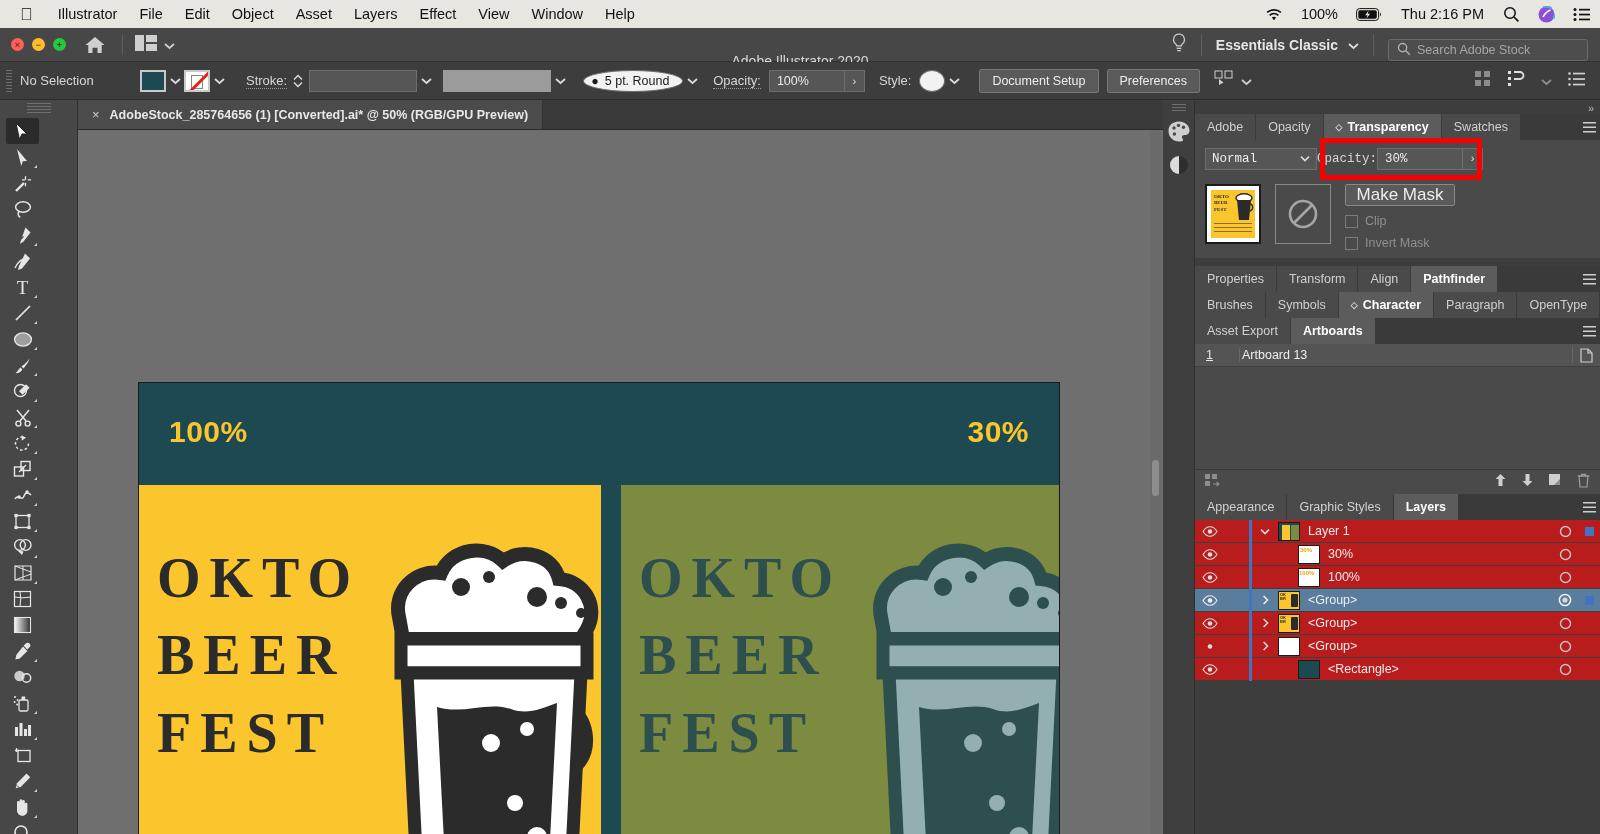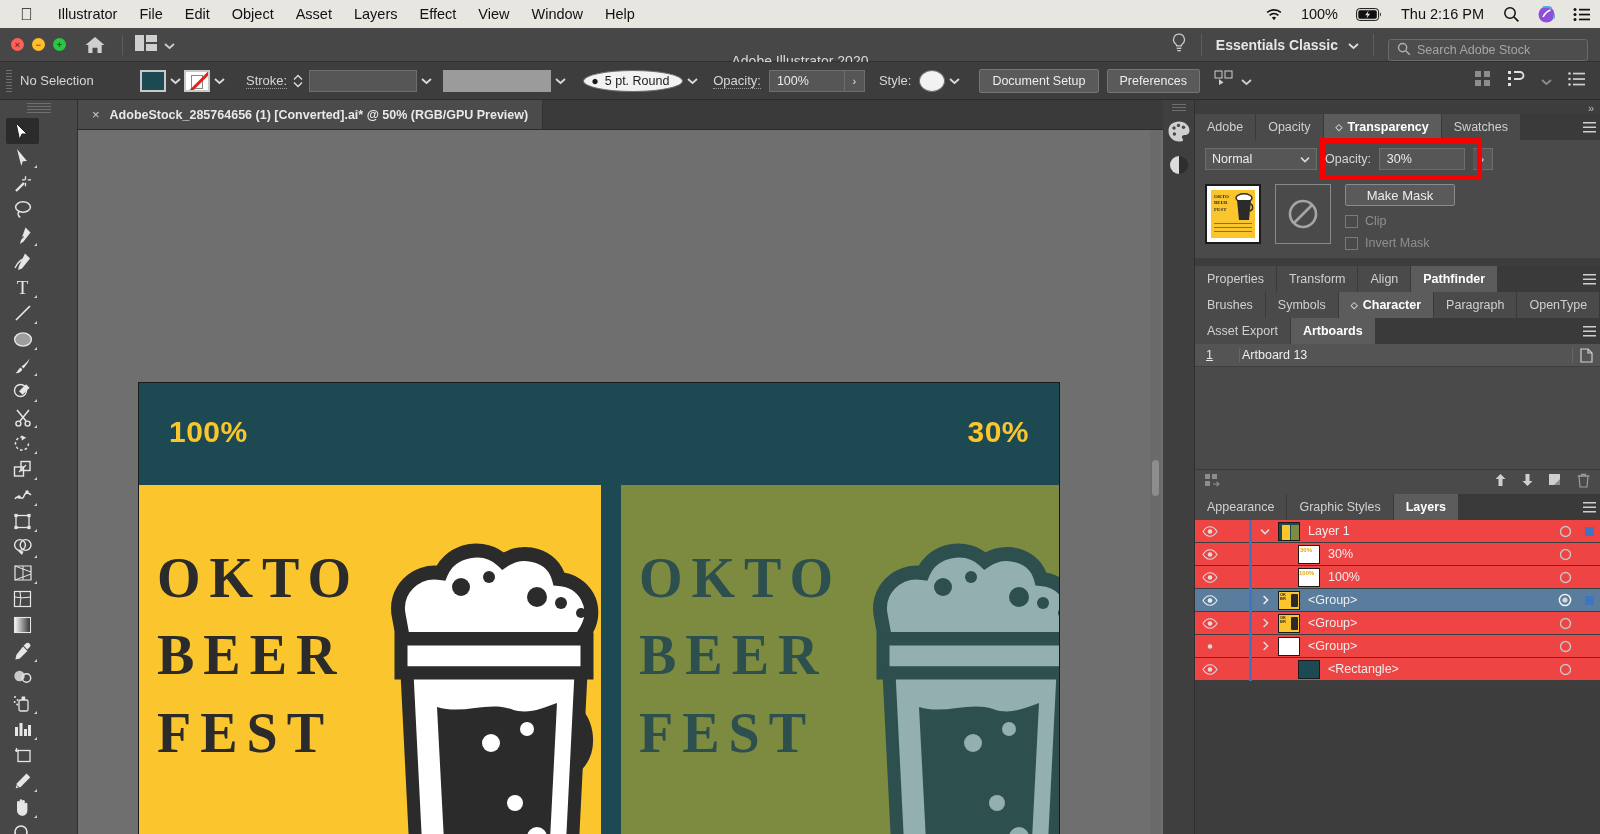--- a/index.html
+++ b/index.html
@@ -162,21 +162,21 @@
     color: #d0d0d0; background: #4a4a4a; border-right: 1px solid #3a3a3a;
     white-space: nowrap;
   }
   .tab.active { background: #5c5c5c; color: #fff; font-weight: bold; }
   .tab .dot { margin-right: 5px; font-size: 9px; color: #cfcfcf; }
   .tabrow .filler { flex: 1; background: #3a3a3a; }
   .tabrow .burger { width: 22px; display: flex; align-items: center; justify-content: center; background: #3a3a3a; }
 
   .panelbody { background: #4a4a4a; padding: 8px 10px; }
 
-  .tp-row1 { display: flex; align-items: center; gap: 8px; position: relative; }
+  .tp-row1 { display: flex; align-items: center; position: relative; font-family: Liberation Mono, monospace; }
   .blend-sel {
     width: 112px; height: 22px; background: #565656; border: 1px solid #6d6d6d;
     display: flex; align-items: center; justify-content: space-between; padding: 0 6px;
     font-size: 12.5px; color: #ededed;
   }
   .redbox {
     position: absolute; border: 5px solid #f80000; left: 115px; top: -10px;
     width: 162px; height: 42px; pointer-events: none;
   }
   .tp-row2 { display: flex; align-items: flex-start; gap: 14px; margin-top: 14px; }
@@ -185,34 +185,34 @@
   }
   .thumb-art .ty { position: absolute; left: 4px; top: 4px; right: 4px; bottom: 4px; background: #fbc62d; }
   .thumb-art .tt { position: absolute; left: 7px; top: 8px; font-size: 5px; font-weight: bold; color: #2b2b2b; line-height: 1.25; font-family: "Liberation Serif", serif; }
   .thumb-art .tm { position: absolute; right: 5px; top: 7px; width: 20px; height: 30px; }
   .thumb-art .tb2 { position: absolute; left: 7px; bottom: 7px; right: 7px; height: 12px;
     background-image: repeating-linear-gradient(to bottom,#6b5410 0 1.5px,transparent 1.5px 4px); opacity: .75; }
   .masksq { width: 56px; height: 60px; border: 1px solid #8a8a8a; background: #4a4a4a;
     display: flex; align-items: center; justify-content: center; }
   .maskcol { display: flex; flex-direction: column; gap: 8px; }
   .mkbtn { width: 110px; height: 22px; background: #5a5a5a; border: 1px solid #8a8a8a; border-radius: 2px;
-    display: flex; align-items: center; justify-content: center; font-size: 13px; color: #ededed; }
+    display: flex; align-items: center; justify-content: center; font-size: 17px; color: #ededed; }
   .ckrow { display: flex; align-items: center; gap: 7px; font-size: 12.5px; color: #8f8f8f; }
   .ckbox { width: 13px; height: 13px; border: 1px solid #7a7a7a; background: #4a4a4a; }
 
   .abd-list { background: #4a4a4a; height: 126px; border-bottom: 1px solid #3a3a3a; }
   .abd-row { display: flex; align-items: center; height: 23px; background: #545454; border-bottom: 1px solid #3f3f3f; }
   .abd-num { width: 44px; padding-left: 11px; font-size: 12.5px; color: #e8e8e8; text-decoration: underline; }
   .abd-name { flex: 1; font-size: 12.5px; color: #ededed; border-left: 1px solid #666; padding-left: 2px; }
   .abd-ico { width: 28px; display: flex; align-items: center; justify-content: center; border-left: 1px solid #666; }
   .abd-foot { display: flex; align-items: center; height: 24px; padding: 0 10px; background: #4a4a4a; }
   .abd-foot .right { margin-left: auto; display: flex; gap: 14px; align-items: center; }
 
   .lay-list { background: #4a4a4a; }
-  .lay-row { display: flex; align-items: center; height: 23px; border-bottom: 1px solid #3f3f3f; background: #ef4444; }
+  .lay-row { display: flex; align-items: center; height: 23px; border-bottom: 1px solid #3f3f3f; background: #b91c1c; }
   .lay-row.sel { background: #5a7d9e; }
   .lay-eye { width: 30px; display: flex; align-items: center; justify-content: center; }
   .lay-lock { width: 24px; }
   .lay-bar { width: 3px; height: 23px; background: #3f74c0; }
   .lay-disc { width: 26px; display: flex; align-items: center; justify-content: center; }
   .lay-th { width: 22px; height: 19px; border: 1px solid #1b1b1b; margin-right: 8px; position: relative; overflow: hidden; background: #fff; }
   .lay-name { flex: 1; font-size: 12.5px; color: #ededed; }
   .lay-target { width: 26px; display: flex; align-items: center; justify-content: center; }
   .lay-sqr { width: 22px; display: flex; align-items: center; justify-content: center; }
   .sqr { width: 9px; height: 9px; background: #3f74c0; }

